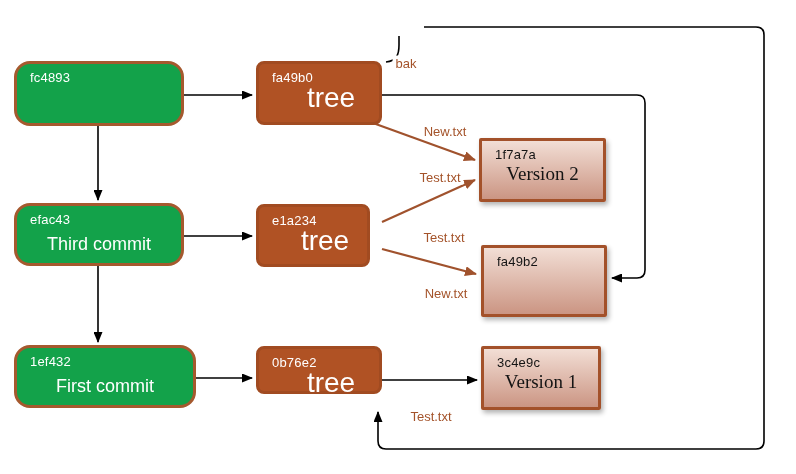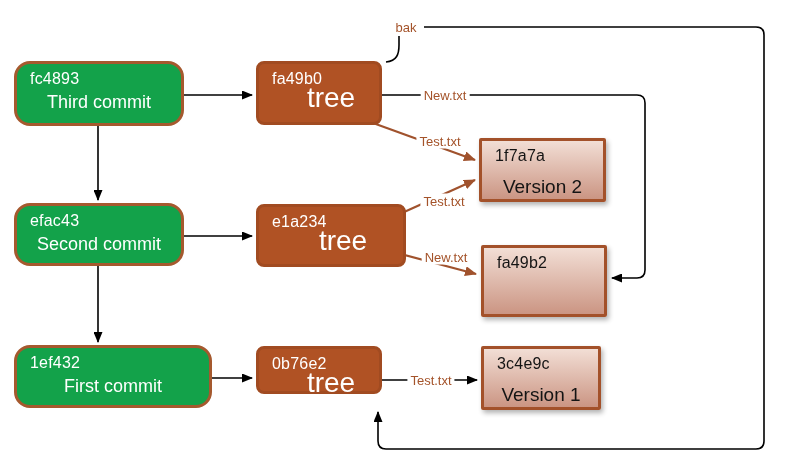--- a/index.html
+++ b/index.html
@@ -24,29 +24,29 @@
     background:var(--tree-fill,#b05224);
     border:3px solid var(--tree-border,#a14b21);
     border-radius:8px;color:#ffffff;
   }
   .blob{
     background:linear-gradient(180deg,var(--blob-top,#f2ded5) 0%,var(--blob-bottom,#cb9583) 100%);
     border:3px solid var(--blob-border,#a3512a);
     border-radius:2px;color:#141414;
     box-shadow:2px 3px 5px rgba(0,0,0,0.30);
   }
-  .hash{position:absolute;top:6px;left:13px;font-size:16px;letter-spacing:.2px;}
+  .hash{position:absolute;top:6px;left:13px;font-size:13px;letter-spacing:.2px;}
   .label{position:absolute;left:0;right:0;top:28px;text-align:center;font-size:18px;}
   .tree .label{top:18px;font-size:28px;padding-left:24px;}
-  .blob .label{top:35px;font-size:19px;}
+  .blob .label{top:22px;font-size:19px;font-family:Liberation Serif, serif;}
 
   .edge-label{
     position:absolute;transform:translate(-50%,-50%);
     color:var(--label-text,#a0522d);font-size:13px;
-    background:#ffffff;padding:0 3px;white-space:nowrap;
+    background:#ffffff;padding:0 3px;white-space:nowrap;margin-top:36px;
   }
 </style>
 </head>
 <body>
 
 <div id="canvas">
 
   <svg id="edges" viewBox="0 0 796 474">
     <defs>
       <marker id="arrow-black" markerWidth="11" markerHeight="9" refX="10" refY="4.5" orient="auto" markerUnits="userSpaceOnUse">
@@ -72,36 +72,35 @@
 
     <path class="edge-black" d="M424,27 L756,27 Q764,27 764,35 L764,441 Q764,449 756,449 L386,449 Q378,449 378,441 L378,412" marker-end="url(#arrow-black)"></path>
 
     <path class="edge-brown" d="M373,123 L475,160" marker-end="url(#arrow-brown)"></path>
     <path class="edge-brown" d="M382,222 L475,180" marker-end="url(#arrow-brown)"></path>
     <path class="edge-brown" d="M382,249 L476,274" marker-end="url(#arrow-brown)"></path>
   </svg>
 
   <div class="node commit" style="left:14px;top:61px;width:170px;height:65px">
     <div class="hash">fc4893</div>
-    <div class="label">Third commit</div>
   </div>
   <div class="node commit" style="left:14px;top:203px;width:170px;height:63px">
     <div class="hash">efac43</div>
-    <div class="label">Second commit</div>
+    <div class="label">Third commit</div>
   </div>
-  <div class="node commit" style="left:14px;top:345px;width:198px;height:63px">
+  <div class="node commit" style="left:14px;top:345px;width:182px;height:63px">
     <div class="hash">1ef432</div>
     <div class="label">First commit</div>
   </div>
 
   <div class="node tree" style="left:256px;top:61px;width:126px;height:64px">
     <div class="hash">fa49b0</div>
     <div class="label">tree</div>
   </div>
-  <div class="node tree" style="left:256px;top:204px;width:150px;height:63px">
+  <div class="node tree" style="left:256px;top:204px;width:114px;height:63px">
     <div class="hash">e1a234</div>
     <div class="label">tree</div>
   </div>
   <div class="node tree" style="left:256px;top:346px;width:126px;height:48px">
     <div class="hash">0b76e2</div>
     <div class="label">tree</div>
   </div>
 
   <div class="node blob" style="left:479px;top:138px;width:127px;height:64px">
     <div class="hash">1f7a7a</div>

